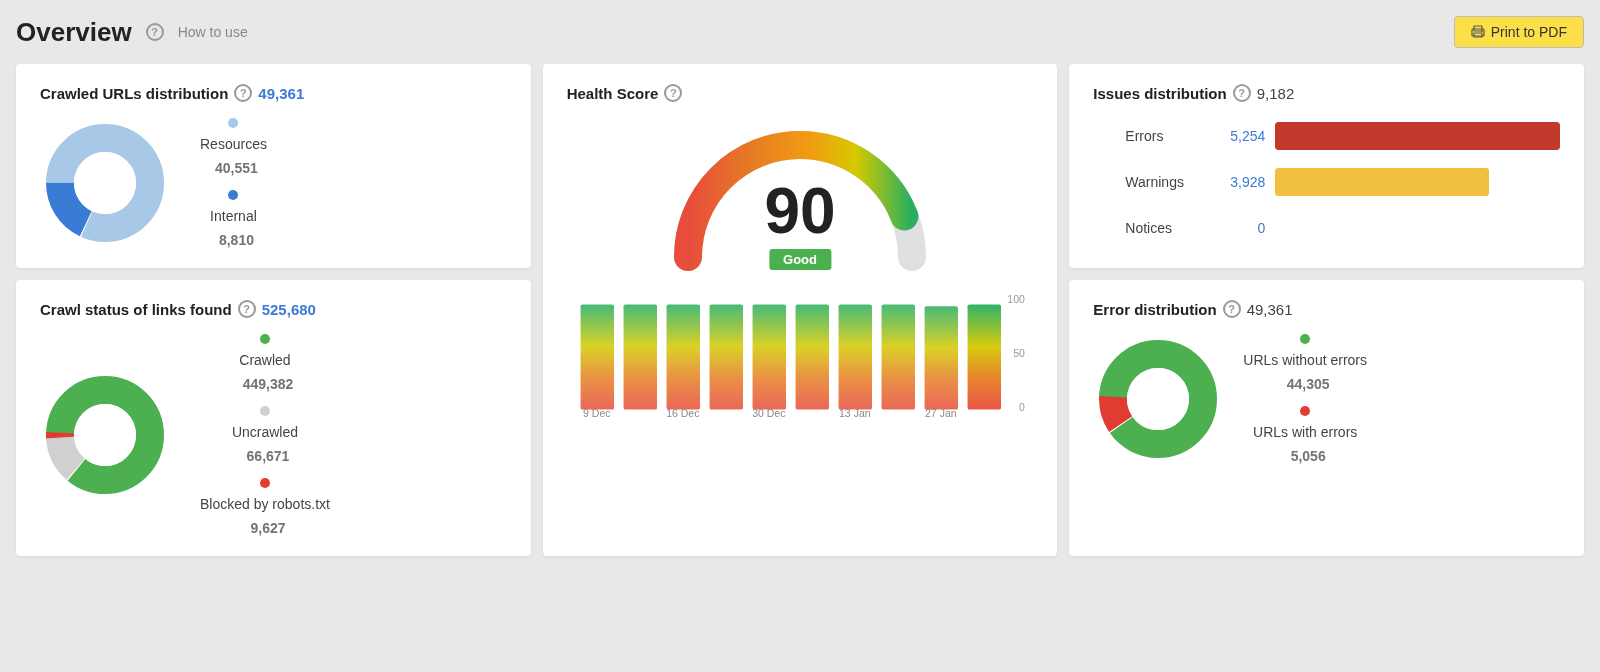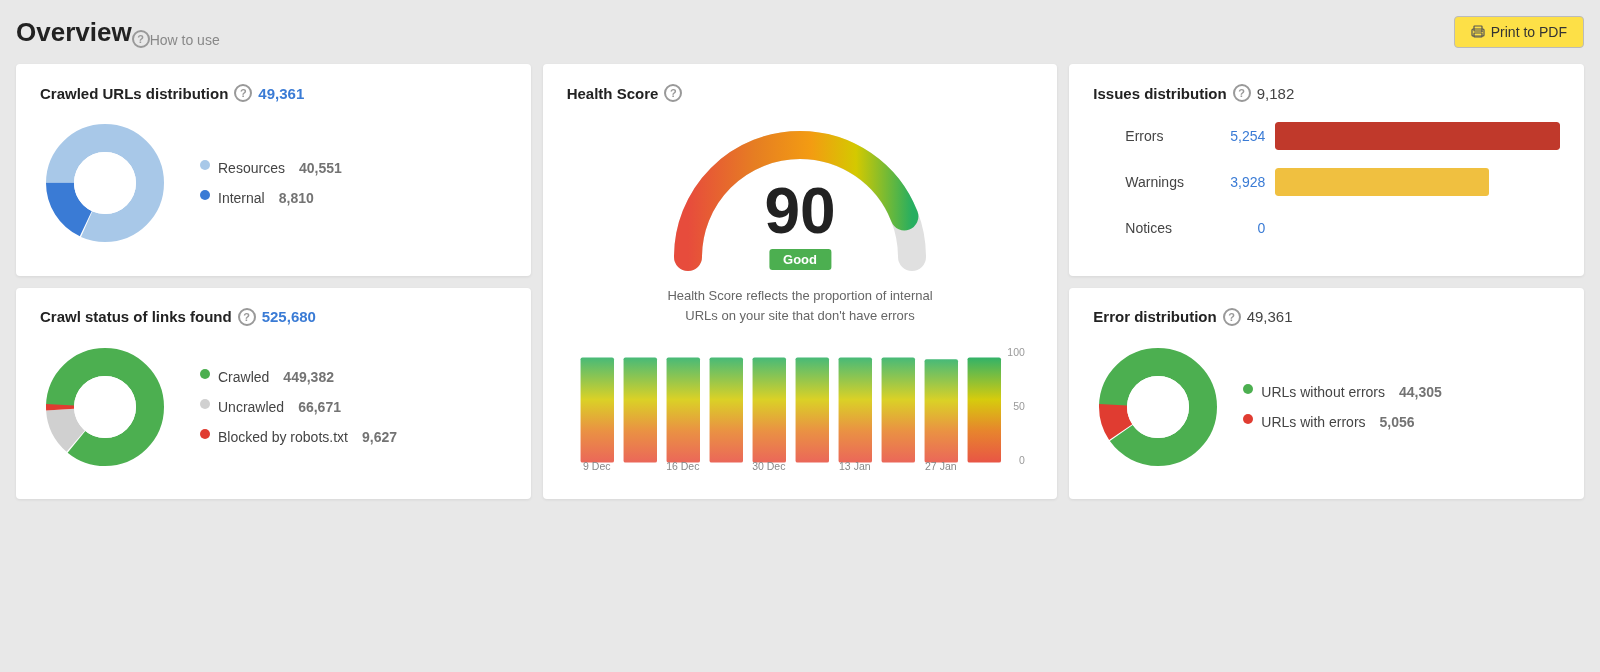--- a/index.html
+++ b/index.html
@@ -10,22 +10,22 @@
       min-height: 672px;
     }
     .page-header {
       display: flex;
       align-items: center;
       justify-content: space-between;
       margin-bottom: 16px;
     }
     .page-title-area {
       display: flex;
-      align-items: flex-end;
-      gap: 0;
+      align-items: center;
+      gap: 14px;
     }
     .page-title {
       font-size: 26px;
       font-weight: 700;
       color: #222;
     }
     .help-icon {
       width: 18px; height: 18px;
       border-radius: 50%;
       border: 2px solid #999;
@@ -93,22 +93,24 @@
       flex-shrink: 0;
     }
     .legend-list {
       list-style: none;
       display: flex;
       flex-direction: column;
       gap: 14px;
     }
     .legend-item {
       display: flex;
+      align-items: center;
       gap: 8px;
       font-size: 14px;
+      flex-direction: column;
     }
     .legend-dot {
       width: 10px; height: 10px;
       border-radius: 50%;
       flex-shrink: 0;
     }
     .legend-label {
       color: #444;
     }
     .legend-value {
@@ -286,21 +288,20 @@
         <path d="M 18 135 A 112 112 0 0 1 242 135" fill="none" stroke="#e0e0e0" stroke-width="28" stroke-linecap="round"></path>
 
         <path d="M 18 135 A 112 112 0 0 1 242 135" fill="none" stroke="url(#gaugeGrad)" stroke-width="28" stroke-linecap="round" stroke-dasharray="310 352" stroke-dashoffset="0"></path>
       </svg>
       <div class="score-display">
         <div class="score-number">90</div>
         <div class="score-badge">Good</div>
       </div>
     </div>
 
-    <p class="health-description">Health Score reflects the proportion of internal URLs on your site that don't have errors</p>
 
     <div class="history-chart">
       <svg viewBox="0 0 480 130" width="100%" height="130">
 
         <text x="475" y="8" text-anchor="end" font-size="11" fill="#999">100</text>
         <text x="475" y="65" text-anchor="end" font-size="11" fill="#999">50</text>
         <text x="475" y="122" text-anchor="end" font-size="11" fill="#999">0</text>
 
         <defs>
           <linearGradient id="barGrad" x1="0" y1="0" x2="0" y2="1">

